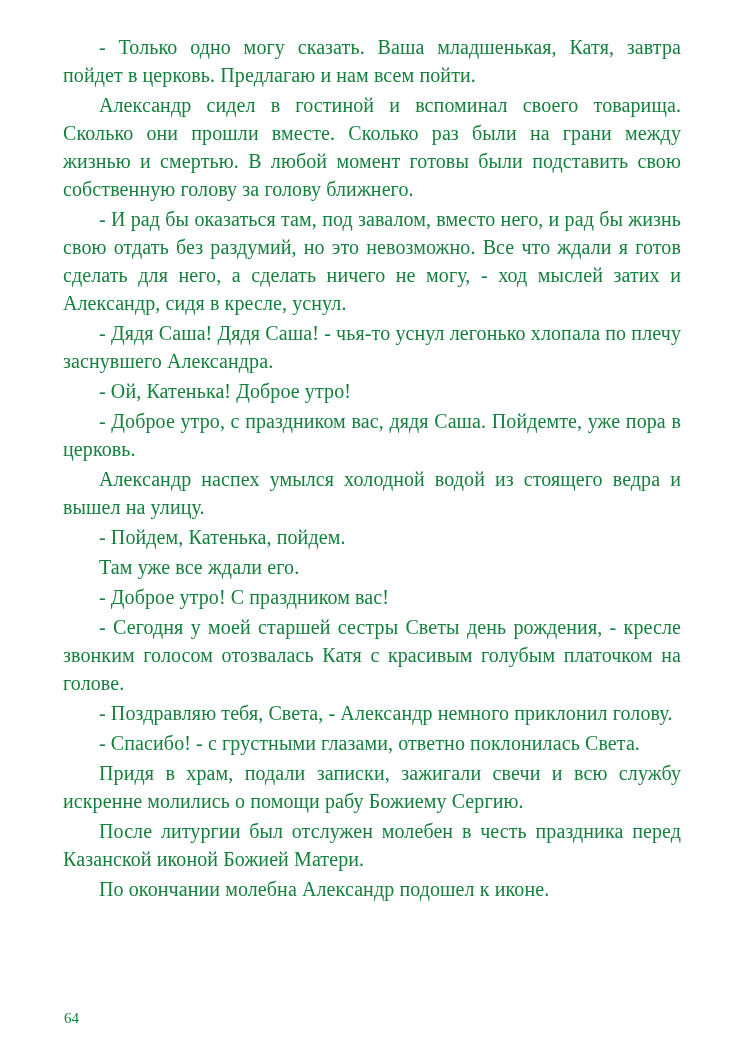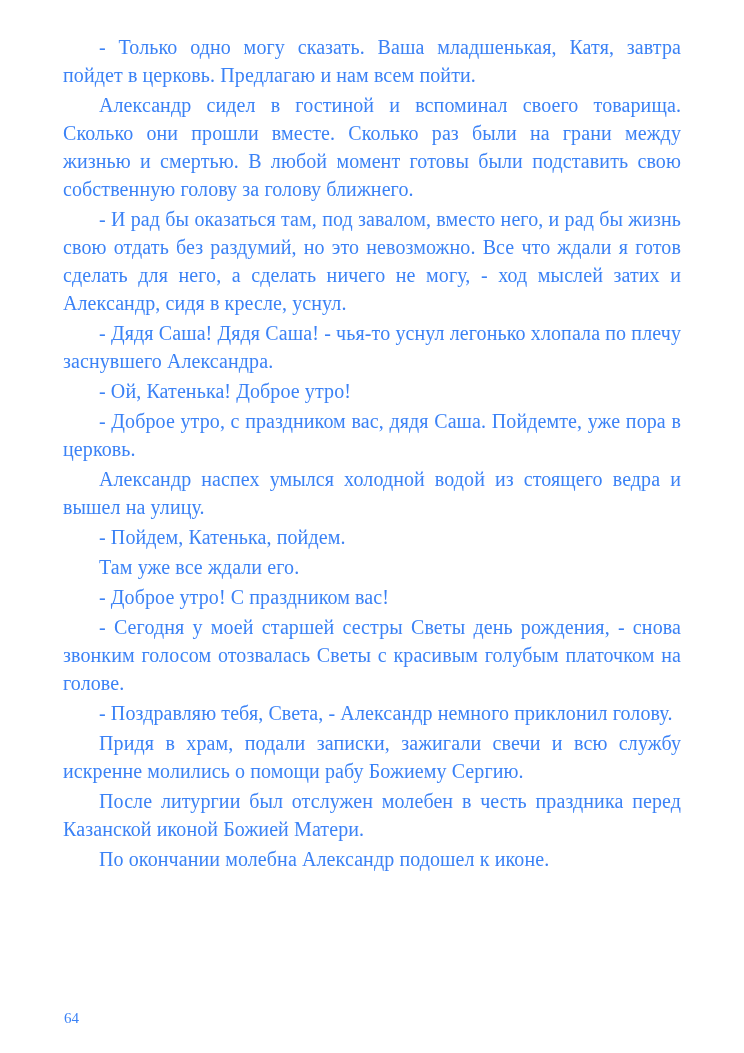--- a/index.html
+++ b/index.html
@@ -35,32 +35,33 @@
     position: absolute;
     left: 64px;
     top: 1008px;
     font-size: 15px;
     line-height: 20px;
   }
 </style>
 </head>
 <body>
 
-<div class="page" style="background-color: rgb(255, 255, 255); color: #3b82f6;">
+<div class="page" style="background-color: rgb(255, 255, 255); color: #15803d;">
   <div class="text-body">
       <p>- Только одно могу сказать. Ваша младшенькая, Катя, завтра пойдет в церковь. Предлагаю и нам всем пойти.</p>
       <p>Александр сидел в гостиной и вспоминал своего товарища. Сколько они прошли вместе. Сколько раз были на грани между жизнью и смертью. В любой момент готовы были подставить свою собственную голову за голову ближнего.</p>
       <p>- И рад бы оказаться там, под завалом, вместо него, и рад бы жизнь свою отдать без раздумий, но это невозможно. Все что ждали я готов сделать для него, а сделать ничего не могу, - ход мыслей затих и Александр, сидя в кресле, уснул.</p>
       <p>- Дядя Саша! Дядя Саша! - чья-то уснул легонько хлопала по плечу заснувшего Александра.</p>
       <p>- Ой, Катенька! Доброе утро!</p>
       <p>- Доброе утро, с праздником вас, дядя Саша. Пойдемте, уже пора в церковь.</p>
       <p>Александр наспех умылся холодной водой из стоящего ведра и вышел на улицу.</p>
       <p>- Пойдем, Катенька, пойдем.</p>
       <p>Там уже все ждали его.</p>
       <p>- Доброе утро! С праздником вас!</p>
-      <p>- Сегодня у моей старшей сестры Светы день рождения, - снова звонким голосом отозвалась Светы с красивым голубым платочком на голове.</p>
+      <p>- Сегодня у моей старшей сестры Светы день рождения, - кресле звонким голосом отозвалась Катя с красивым голубым платочком на голове.</p>
       <p>- Поздравляю тебя, Света, - Александр немного приклонил голову.</p>
+      <p>- Спасибо! - с грустными глазами, ответно поклонилась Света.</p>
       <p>Придя в храм, подали записки, зажигали свечи и всю службу искренне молились о помощи рабу Божиему Сергию.</p>
       <p>После литургии был отслужен молебен в честь праздника перед Казанской иконой Божией Матери.</p>
       <p>По окончании молебна Александр подошел к иконе.</p>
     </div>
   <div class="page-number">64</div>
 </div>
 
 </body></html>

